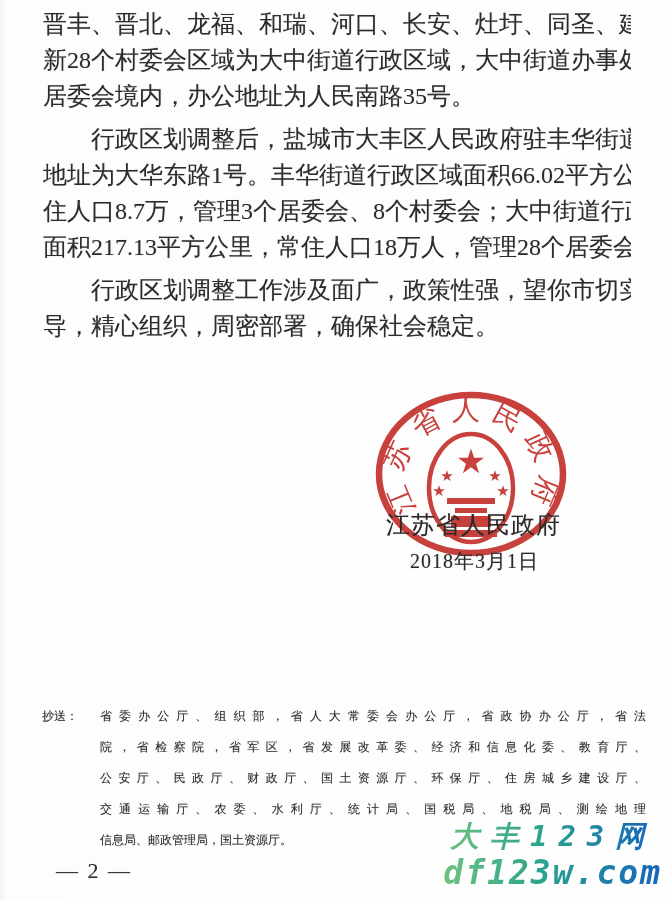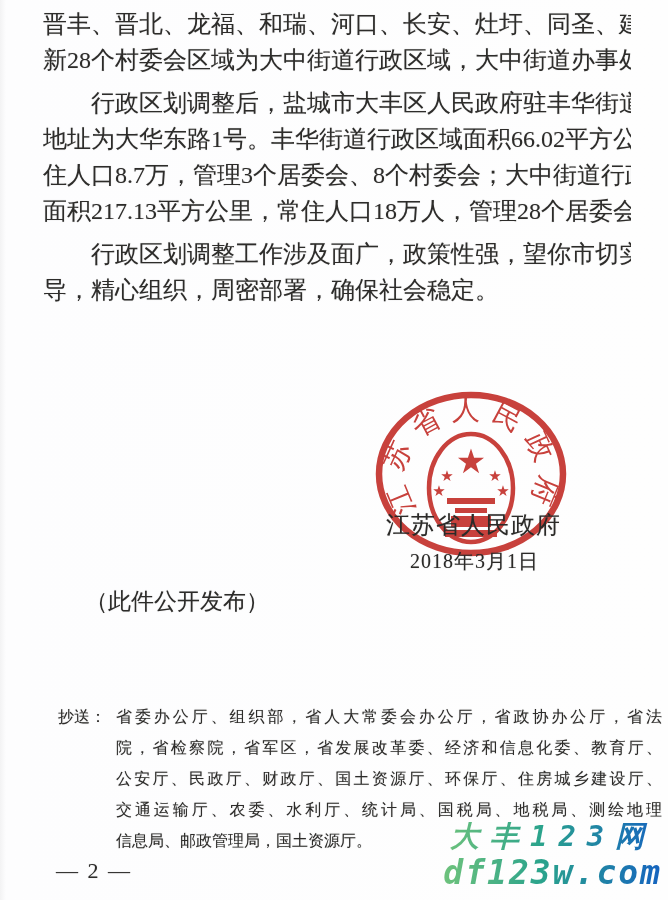--- a/index.html
+++ b/index.html
@@ -22,22 +22,22 @@
   .seal{position:absolute;left:370px;top:388px;width:202px;height:172px;
         mix-blend-mode:multiply;opacity:.93;filter:blur(.3px);}
   
   .signature{position:absolute;left:386px;top:509px;font-size:24px;letter-spacing:1px;
              color:#2b2a28;white-space:nowrap;text-shadow:0 0 1px rgba(70,70,70,.4);}
   .doc-date{position:absolute;left:410px;top:548px;font-size:20px;letter-spacing:1px;
             color:#2b2a28;white-space:nowrap;text-shadow:0 0 1px rgba(70,70,70,.4);}
   .public-note{position:absolute;left:85px;top:586px;font-size:23px;color:#2d2c2a;
                white-space:nowrap;text-shadow:0 0 1px rgba(70,70,70,.35);}
   
-  .cc{position:absolute;left:42px;top:701px;width:604px;font-size:16px;line-height:31px;
-      color:#2d2c2a;text-shadow:0 0 1px rgba(70,70,70,.35);margin-left:16px;}
+  .cc{position:absolute;left:42px;top:701px;width:604px;font-size:12px;line-height:31px;
+      color:#2d2c2a;text-shadow:0 0 1px rgba(70,70,70,.35);}
   .cc-first{display:flex;}
   .cc-label{flex:0 0 58px;white-space:nowrap;}
   .cc-body{flex:1 1 auto;white-space:nowrap;overflow:hidden;
            text-align:justify;text-align-last:justify;}
   .cc-cont{padding-left:58px;white-space:nowrap;overflow:hidden;
            text-align:justify;text-align-last:justify;}
   .cc-last{padding-left:58px;white-space:nowrap;overflow:hidden;text-align:left;}
   
   .page-num{position:absolute;left:56px;top:858px;font-size:22px;letter-spacing:2px;
             color:#2d2c2a;text-shadow:0 0 1px rgba(70,70,70,.35);}
@@ -50,20 +50,21 @@
   .wm2{font-size:33px;letter-spacing:2px;margin-top:5px;}
 </style>
 </head>
 <body>
 
 <div class="page">
 
   <div class="body-text">
     <div class="bline">晋丰、晋北、龙福、和瑞、河口、长安、灶圩、同圣、建设、南</div>
     <div class="bline">新28个村委会区域为大中街道行政区域，大中街道办事处驻新街</div>
+    <div class="bline pend">居委会境内，办公地址为人民南路35号。</div>
     <div class="bline pstart">行政区划调整后，盐城市大丰区人民政府驻丰华街道，办公</div>
     <div class="bline">地址为大华东路1号。丰华街道行政区域面积66.02平方公里，常</div>
     <div class="bline">住人口8.7万，管理3个居委会、8个村委会；大中街道行政区域</div>
     <div class="bline">面积217.13平方公里，常住人口18万人，管理28个居委会、28个</div>
     <div class="bline pstart">行政区划调整工作涉及面广，政策性强，望你市切实加强领</div>
     <div class="bline pend">导，精心组织，周密部署，确保社会稳定。</div>
   </div>
 
   <div class="seal">
     <svg width="202" height="172" viewBox="0 0 202 172">
@@ -87,21 +88,20 @@
         <rect x="85" y="120" width="32" height="5"></rect>
         <rect x="81" y="128" width="40" height="11"></rect>
         <rect x="75" y="142" width="52" height="7"></rect>
       </g>
     </svg>
   </div>
 
   <div class="signature">江苏省人民政府</div>
   <div class="doc-date">2018年3月1日</div>
 
-  <div class="public-note">（此件公开发布）</div>
 
   <div class="cc">
     <div class="cc-first">
       <span class="cc-label">抄送：</span>
       <span class="cc-body">省委办公厅、组织部，省人大常委会办公厅，省政协办公厅，省法</span>
     </div>
     <div class="cc-cont">院，省检察院，省军区，省发展改革委、经济和信息化委、教育厅、</div>
     <div class="cc-cont">公安厅、民政厅、财政厅、国土资源厅、环保厅、住房城乡建设厅、</div>
     <div class="cc-cont">交通运输厅、农委、水利厅、统计局、国税局、地税局、测绘地理</div>
     <div class="cc-last">信息局、邮政管理局，国土资源厅。</div>

